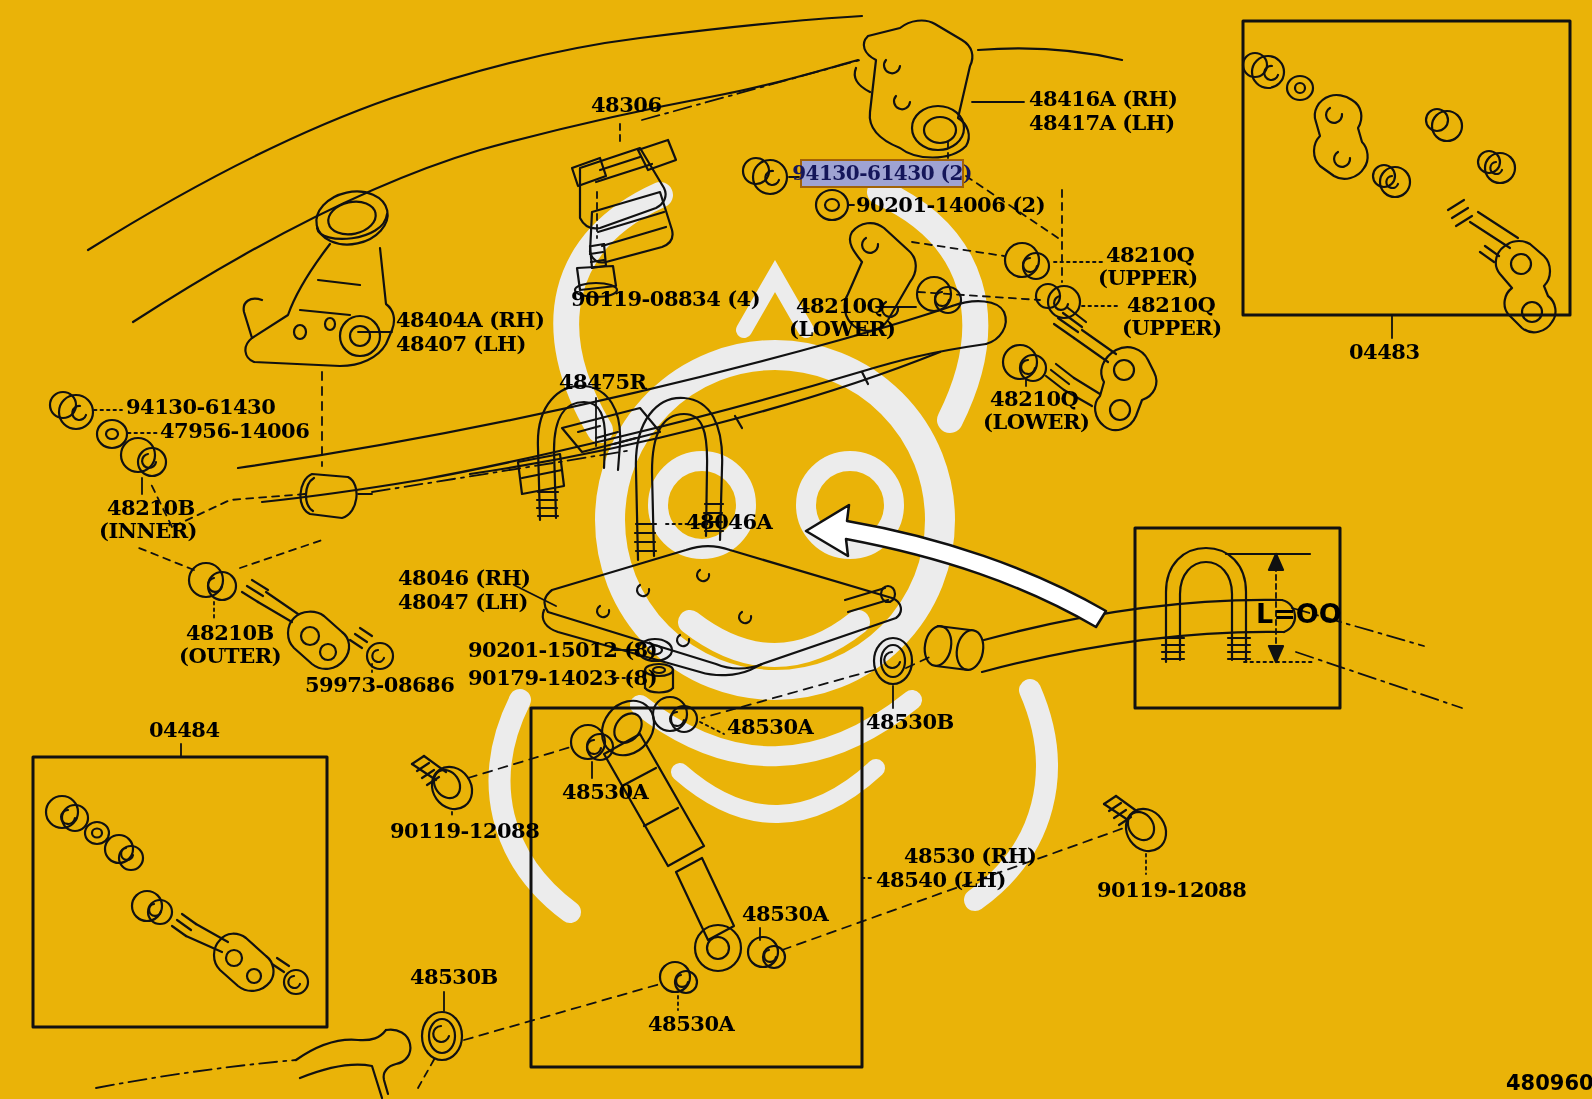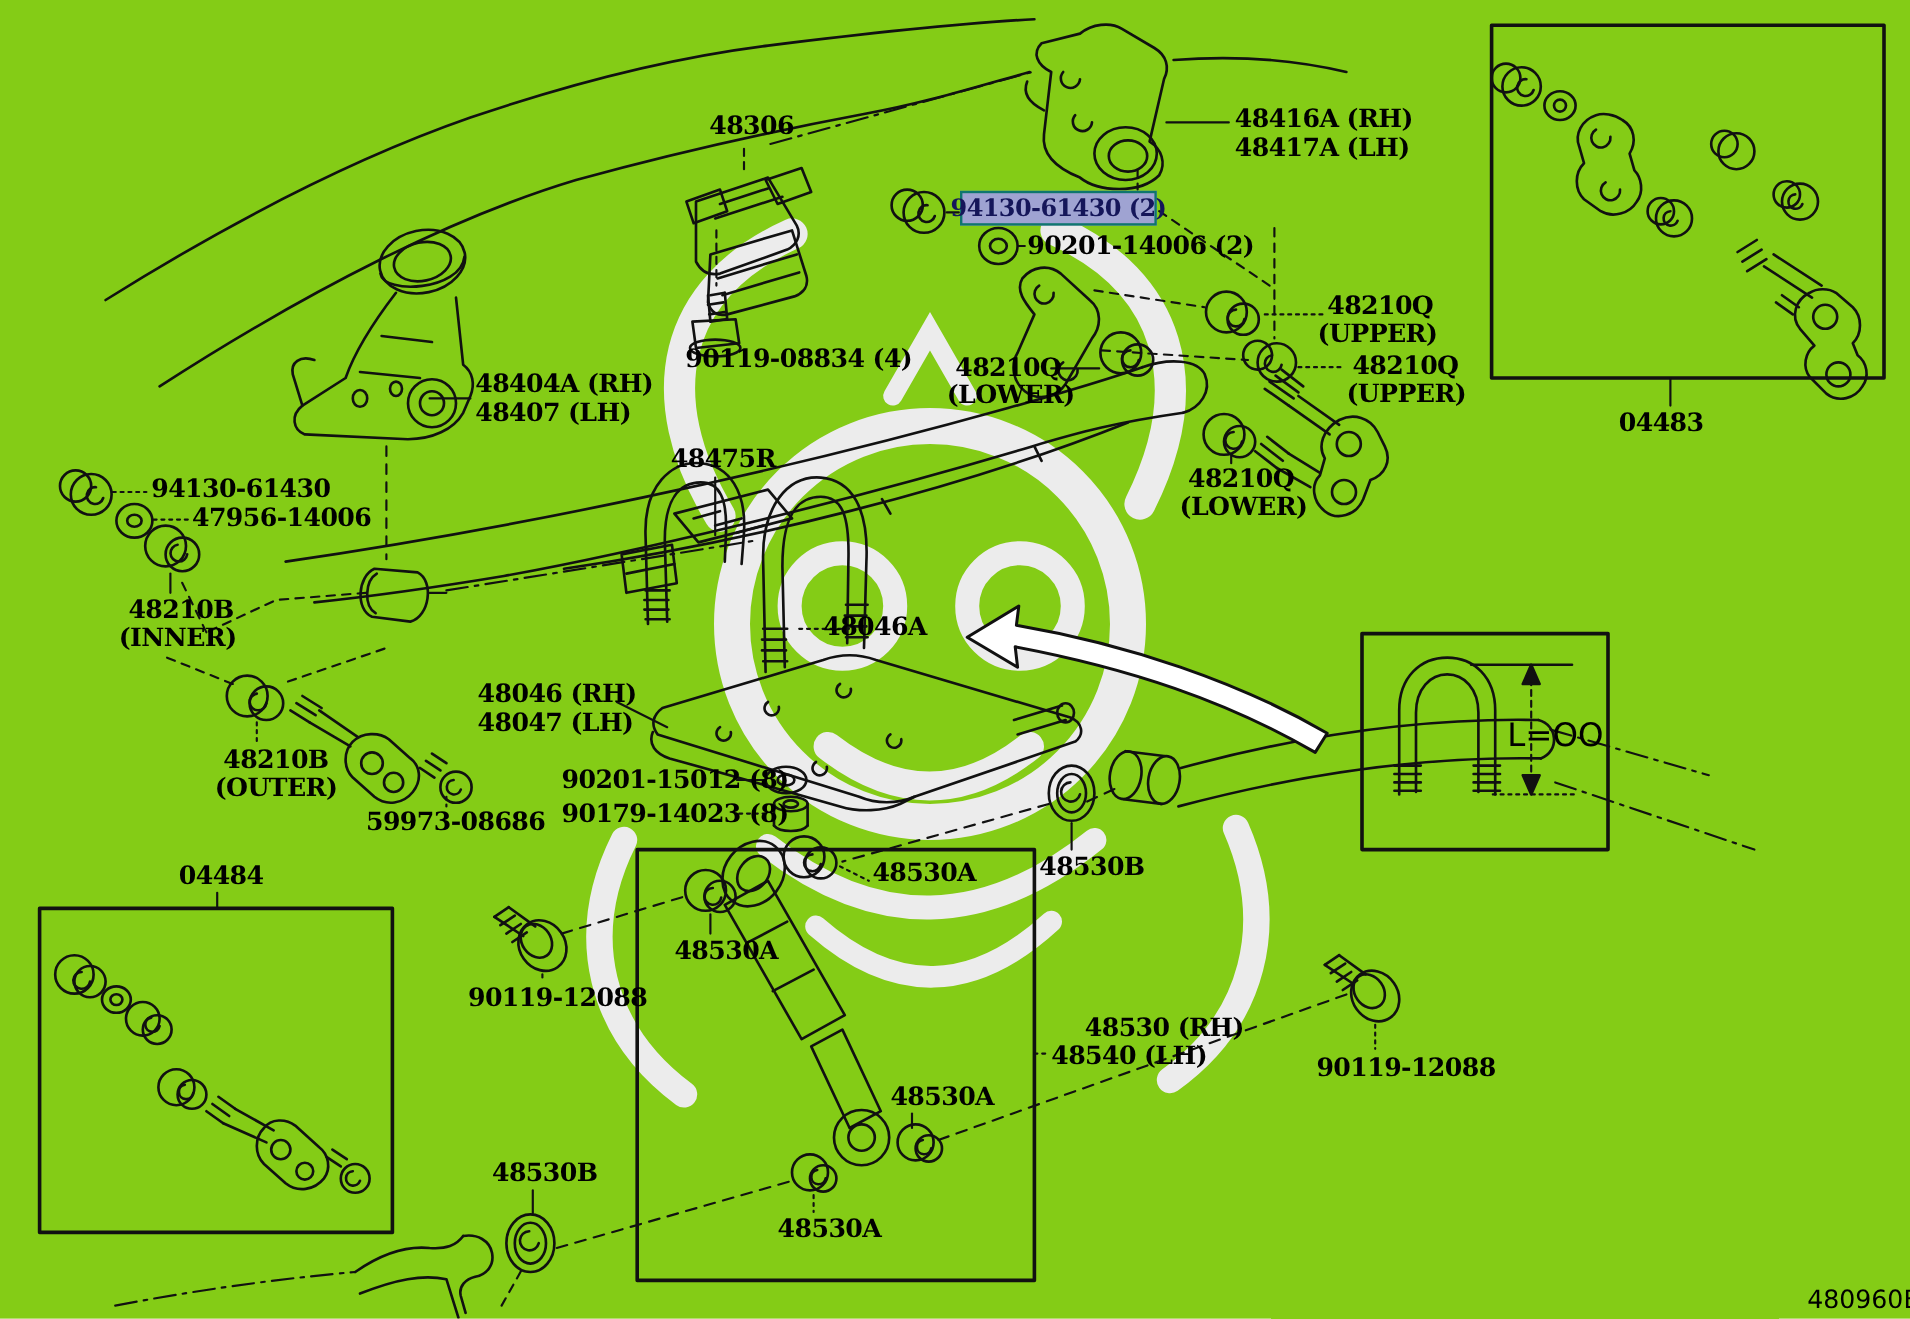--- a/index.html
+++ b/index.html
@@ -1,24 +1,24 @@
 <!DOCTYPE html>
 <html><head>
 <meta charset="utf-8">
 <style>
   html,body{margin:0;padding:0;background:#fff;}
-  .stage{position:relative;width:1592px;height:1099px;background:#84cc16;overflow:hidden;
+  .stage{position:relative;width:1592px;height:1099px;background:#eab308;overflow:hidden;
          font-family:"DejaVu Serif", serif;}
   .stage svg{position:absolute;left:0;top:0;}
   #labels-layer{position:absolute;left:0;top:0;width:100%;height:100%;}
   .plabel{position:absolute;white-space:nowrap;font-weight:bold;font-size:21px;
           letter-spacing:-0.5px;color:#000;line-height:1.05;cursor:default;}
-  .plabel.sans{font-family:"DejaVu Sans", sans-serif;font-weight:normal;letter-spacing:0;}
+  .plabel.sans{font-family:"DejaVu Sans", sans-serif;font-weight:bold;letter-spacing:0;}
   .plabel.highlight{display:flex;align-items:center;justify-content:center;
-          background:#9fa3d2;border:2px solid #0f766e;color:#15165a;
+          background:#9fa3d2;border:2px solid #a16207;color:#15165a;
           font-size:20px;box-sizing:border-box;}
   .wm{opacity:1;}
 </style>
 </head>
 <body>
 
 <div class="stage">
 
 <svg width="1592" height="1099" viewBox="0 0 1592 1099">
 

